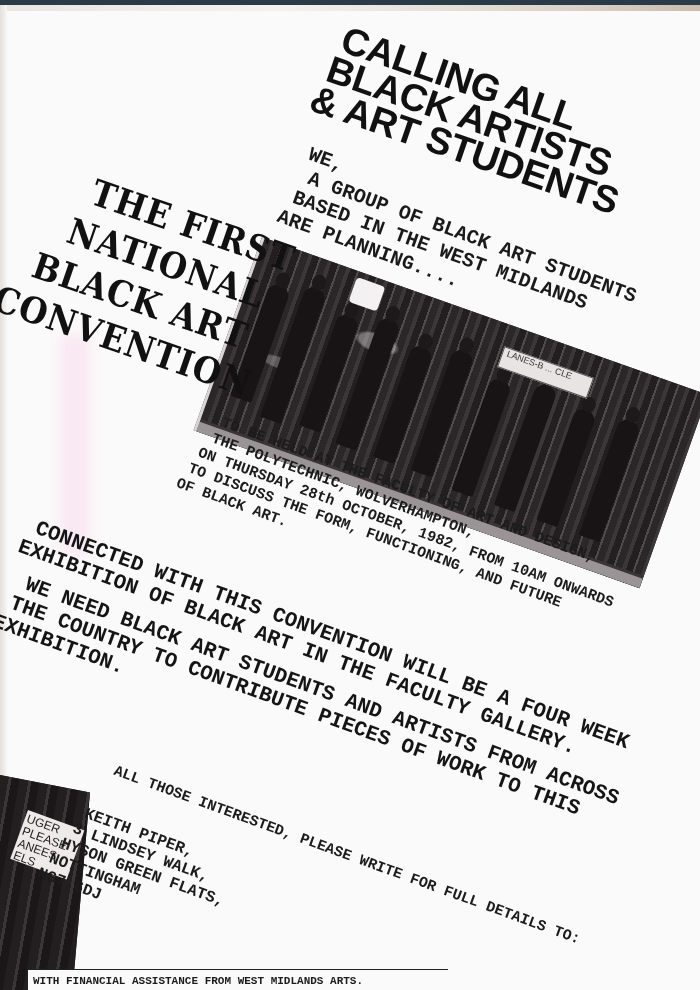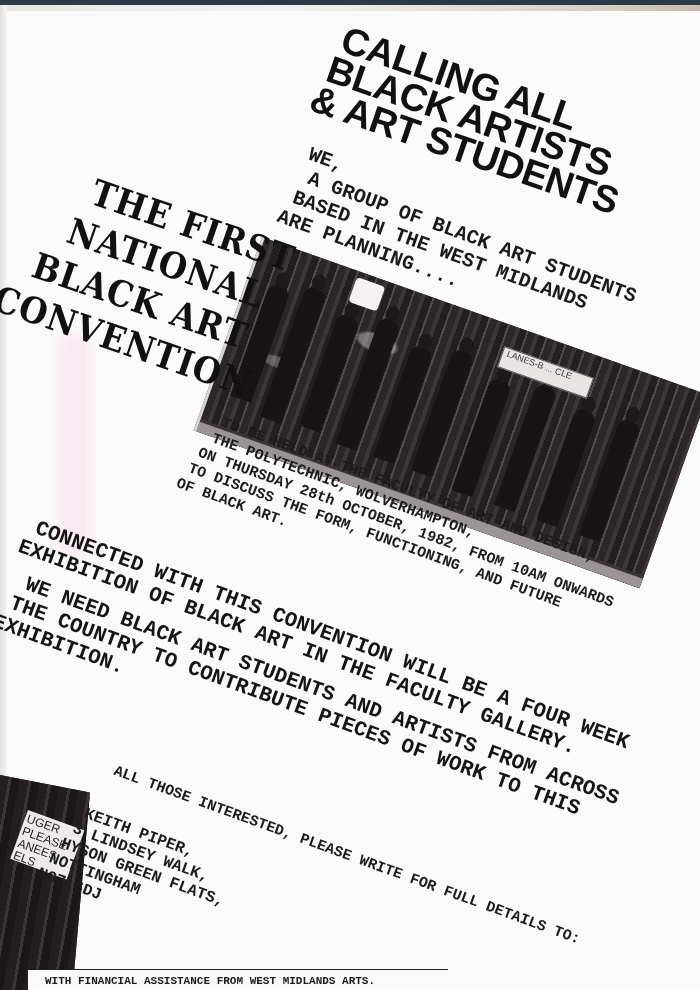--- a/index.html
+++ b/index.html
@@ -139,21 +139,21 @@
     background: #eeeaea; transform: rotate(20deg); transform-origin: 0 0;
     font-family: "Liberation Sans", sans-serif; font-size: 12px; line-height: 13px;
     color: #222; padding: 2px; box-sizing: border-box; overflow: hidden;
   }
 
   .footer-box {
     position: absolute; left: 27px; top: 964px; width: 420px; height: 26px;
     background: #fbfafa; border-left: 1px solid #222; border-top: 1px solid #222;
   }
   .footer {
-    position: absolute; left: 45px; top: 970px;
+    position: absolute; left: 33px; top: 970px;
     font-family: "Liberation Mono", monospace; font-size: 11px; font-weight: bold;
     color: #1c1c1c; white-space: nowrap;
   }
 </style>
 </head>
 <body>
 
 <div class="paper">
   <div class="paper-topedge"></div>
   <div class="paper-leftedge"></div>

